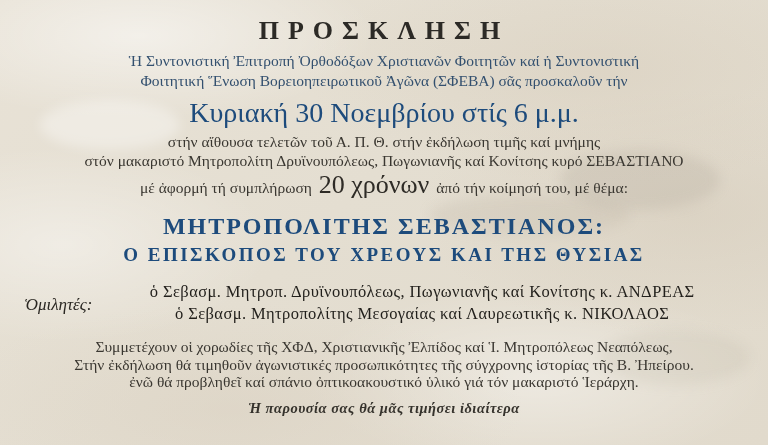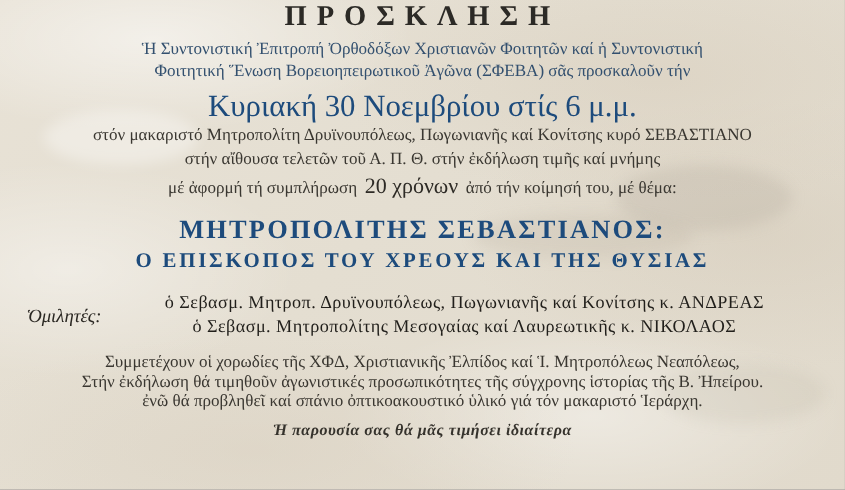--- a/index.html
+++ b/index.html
@@ -33,20 +33,21 @@
   }
   .smudge.s1 { left: 560px; top: 150px; width: 160px; height: 60px; background: rgba(170,160,145,0.22); }
   .smudge.s2 { left: 430px; top: 195px; width: 200px; height: 40px; background: rgba(175,165,150,0.18); }
   .smudge.s3 { left: 40px;  top: 100px; width: 140px; height: 50px; background: rgba(255,255,255,0.35); }
   .smudge.s4 { left: 600px; top: 330px; width: 150px; height: 55px; background: rgba(175,165,150,0.15); }
 
   .content {
     position: relative;
     z-index: 2;
     text-align: center;
+    margin-top: 16px;
   }
 
   .title {
     font-size: 26px;
     font-weight: bold;
     letter-spacing: 9px;
     color: #2c2a26;
     line-height: 30px;
   }
 
@@ -73,21 +74,21 @@
   .venue-line   { margin-top: 4px; }
   .honoree-line { margin-top: 1px; }
 
   .occasion-line {
     margin-top: 1px;
     font-size: 15.5px;
     color: #3a3731;
     line-height: 28px;
   }
   .occasion-highlight {
-    font-size: 20px;
+    font-size: 26px;
     color: #2e2b26;
     padding: 0 3px;
   }
 
   .theme-title {
     margin-top: 9px;
     font-size: 24px;
     font-weight: bold;
     letter-spacing: 2px;
     color: #1d4b7c;
@@ -157,23 +158,23 @@
 
     <div class="title">ΠΡΟΣΚΛΗΣΗ</div>
 
     <div class="intro">
       <div>Ἡ Συντονιστική Ἐπιτροπή Ὀρθοδόξων Χριστιανῶν Φοιτητῶν καί ἡ Συντονιστική</div>
       <div>Φοιτητική Ἕνωση Βορειοηπειρωτικοῦ Ἀγῶνα (ΣΦΕΒΑ) σᾶς προσκαλοῦν τήν</div>
     </div>
 
     <div class="date-line">Κυριακή 30 Νοεμβρίου στίς 6 μ.μ.</div>
 
+    <div class="body-line venue-line">στήν αἴθουσα τελετῶν τοῦ Α. Π. Θ. στήν ἐκδήλωση τιμῆς καί μνήμης</div>
+
     <div class="body-line honoree-line">στόν μακαριστό Μητροπολίτη Δρυϊνουπόλεως, Πωγωνιανῆς καί Κονίτσης κυρό ΣΕΒΑΣΤΙΑΝΟ</div>
-
-    <div class="body-line venue-line">στήν αἴθουσα τελετῶν τοῦ Α. Π. Θ. στήν ἐκδήλωση τιμῆς καί μνήμης</div>
 
     <div class="occasion-line">
       <span>μέ ἀφορμή τή συμπλήρωση</span>
       <span class="occasion-highlight">20 χρόνων</span>
       <span>ἀπό τήν κοίμησή του, μέ θέμα:</span>
     </div>
 
     <div class="theme-title">ΜΗΤΡΟΠΟΛΙΤΗΣ ΣΕΒΑΣΤΙΑΝΟΣ:</div>
     <div class="theme-subtitle">Ο ΕΠΙΣΚΟΠΟΣ ΤΟΥ ΧΡΕΟΥΣ ΚΑΙ ΤΗΣ ΘΥΣΙΑΣ</div>
 

